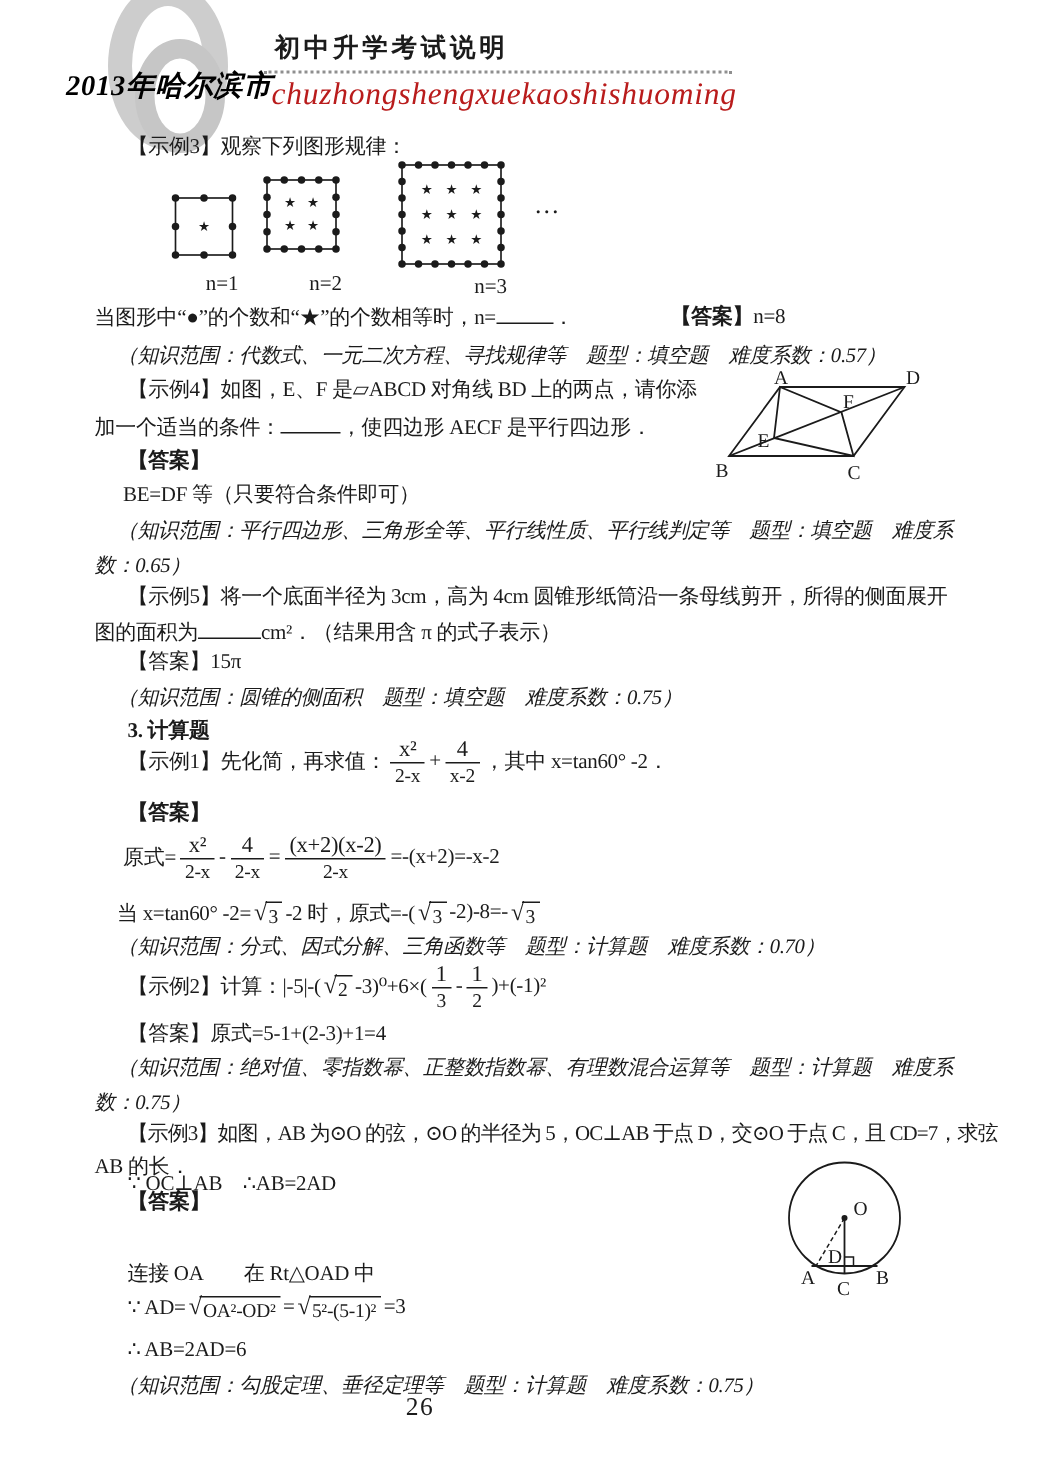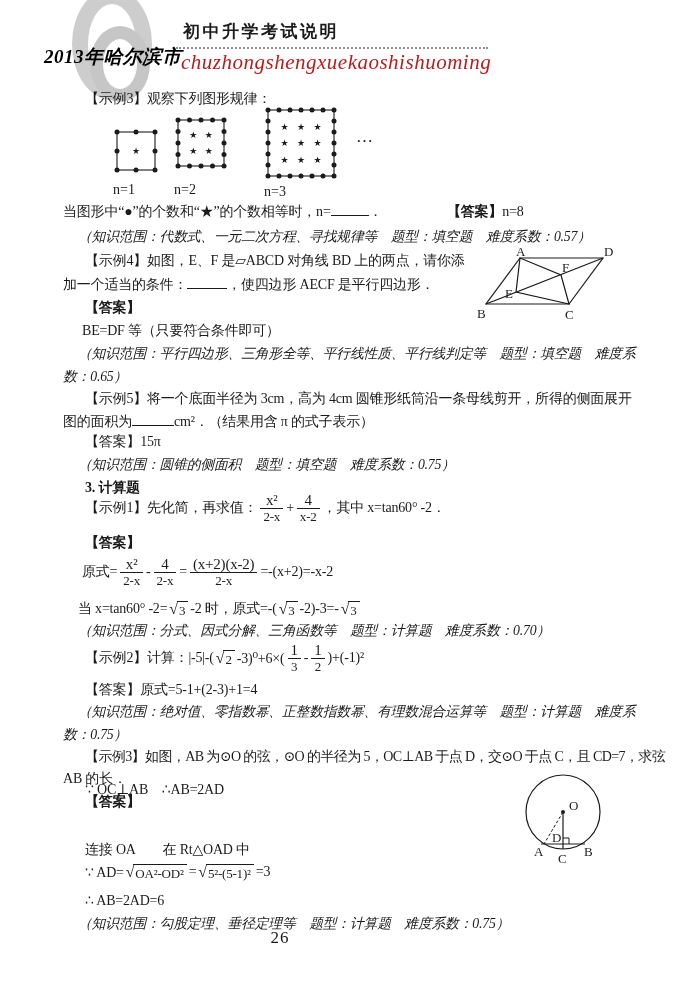--- a/index.html
+++ b/index.html
@@ -22,21 +22,21 @@
   .sq-body { border-top:1px solid #1b1b1b; font-size:13px; line-height:15px; padding:1px 3px 0 2px; margin-left:-1px; }
   
   .ring { position:absolute; border-radius:50%; }
   .ring1 { left:72px; top:-12px; width:80px; height:112px; border:16px solid #cdcdcd; }
   .ring2 { left:90px; top:26px; width:60px; height:76px; border:13px solid #c6c6c6; background:#fff; }
   .doc-title { position:absolute; left:183px; top:20px; font-size:17px; font-weight:bold; letter-spacing:2.5px; }
   .dotline { position:absolute; left:176px; top:47px; width:312px; border-top:2px dotted #8f8f8f; }
   .edition { position:absolute; left:44px; top:44px; font-size:19px; font-weight:bold; font-style:italic; letter-spacing:0.5px; color:#000000; z-index:3; }
   .watermark { position:absolute; left:181px; top:50px; font-size:21px; font-style:italic; color:#b91c1c; letter-spacing:0.5px; }
   .figwrap { position:absolute; }
-  .figlabel { position:absolute; text-align:left; font-size:14px; }
+  .figlabel { position:absolute; text-align:right; font-size:14px; }
   svg text { font-family:"Liberation Serif","DejaVu Serif",serif; }
   .pageno { position:absolute; left:0; top:928px; width:560px; text-align:center; font-size:17px; letter-spacing:1px; }
 </style>
 </head>
 <body>
 
 <div class="page">
 
   <div>
     <div class="ring ring1"></div>
@@ -196,21 +196,21 @@
     <span>当 x=tan60° -2=</span>
     <span class="sqrt">
         <span class="sq-sign">√</span>
         <span class="sq-body">3</span>
       </span>
     <span>-2 时，原式=-(</span>
     <span class="sqrt">
         <span class="sq-sign">√</span>
         <span class="sq-body">3</span>
       </span>
-    <span>-2)-3=-</span>
+    <span>-2)-8=-</span>
     <span class="sqrt">
         <span class="sq-sign">√</span>
         <span class="sq-body">3</span>
       </span>
   </div>
   <div class="abs kai" style="left:78px;top:622px">（知识范围：分式、因式分解、三角函数等　题型：计算题　难度系数：0.70）</div>
 
   <div class="mrow" style="left:85px;top:642px;height:32px">
     <span>【示例2】计算：|-5|-(</span>
     <span class="sqrt">

